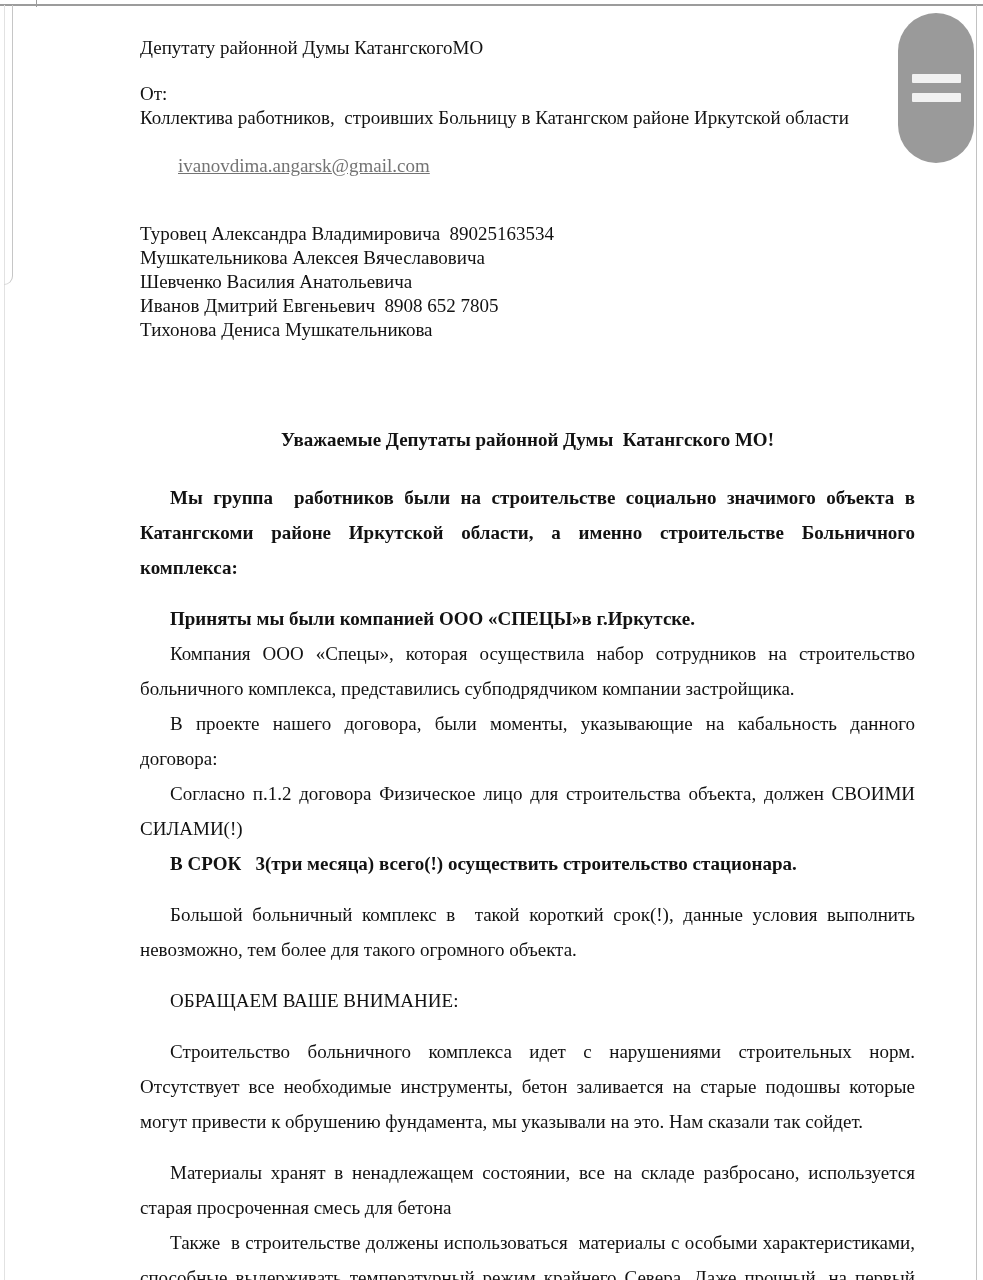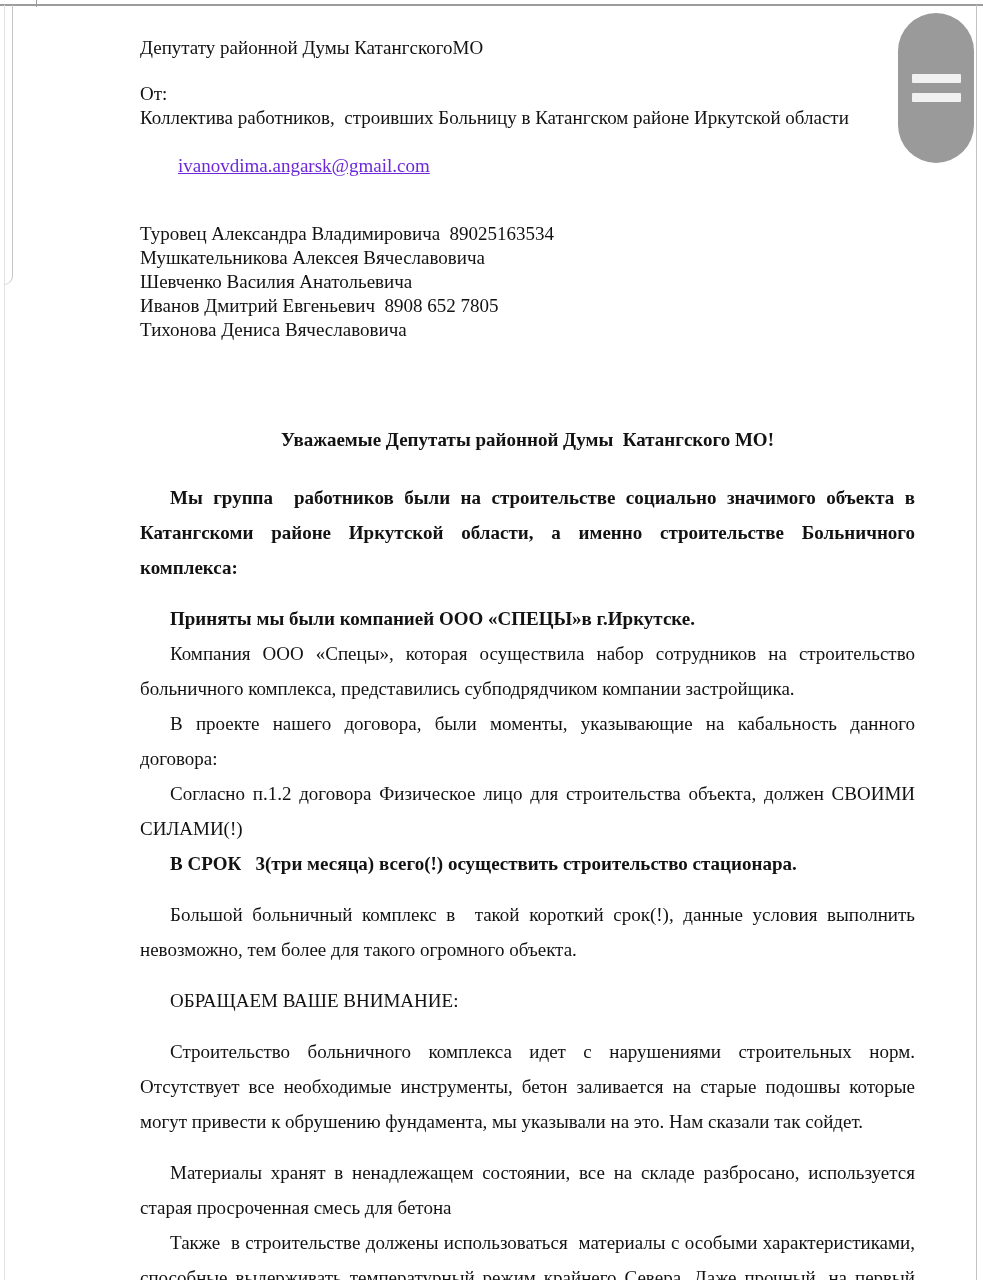--- a/index.html
+++ b/index.html
@@ -22,21 +22,21 @@
                 border-radius:38px; display:flex; flex-direction:column;
                 align-items:center; justify-content:center; gap:10px; cursor:pointer; }
   .pill-bar   { width:49px; height:9px; background:#f1f1f1; border-radius:1px; }
 
   
   .content { position:absolute; left:140px; top:0; width:775px; }
 
   .addr-block { padding-top:36px; font-size:19px; line-height:24px; }
   .addr-line  { white-space:pre-wrap; }
   .addr-gap   { height:22px; }
-  .email-link { color:#6d28d9; }
+  .email-link { color:#737373; }
   .sign-gap   { height:20px; }
   .sign-line  { white-space:pre-wrap; }
 
   .salutation { margin-top:86px; text-align:center; font-weight:bold; font-size:19px;
                 line-height:24px; white-space:pre-wrap; }
 
   .body-block { margin-top:28px; }
   .para { font-size:19px; line-height:35px; text-align:justify; text-indent:30px;
           white-space:pre-wrap; }
   .para.gap { margin-top:16px; }
@@ -68,21 +68,21 @@
       <div class="addr-line">
         <a href="#" class="email-link">ivanovdima.angarsk@gmail.com</a>
       </div>
       <div class="sign-gap"></div>
       <div>
 
       <div class="sign-line">Туровец Александра Владимировича  89025163534</div>
           <div class="sign-line">Мушкательникова Алексея Вячеславовича</div>
           <div class="sign-line">Шевченко Василия Анатольевича</div>
           <div class="sign-line">Иванов Дмитрий Евгеньевич  8908 652 7805</div>
-          <div class="sign-line">Тихонова Дениса Вячеславовича</div>
+          <div class="sign-line">Тихонова Дениса Мушкательникова</div>
         </div>
     </div>
 
     <div class="salutation">Уважаемые Депутаты районной Думы  Катангского МО!</div>
 
     <div class="body-block">
 
     <p class="para"><span class="seg b">Мы группа  работников были на строительстве социально значимого объекта в Катангскоми районе Иркутской области, а именно строительстве Больничного комплекса:</span></p>
         <p class="para gap"><span class="seg b">Приняты мы были компанией ООО «СПЕЦЫ»в г.Иркутске.</span></p>
         <p class="para"><span class="seg">Компания ООО «Спецы», которая осуществила набор сотрудников на строительство больничного комплекса, представились субподрядчиком компании застройщика.</span></p>

